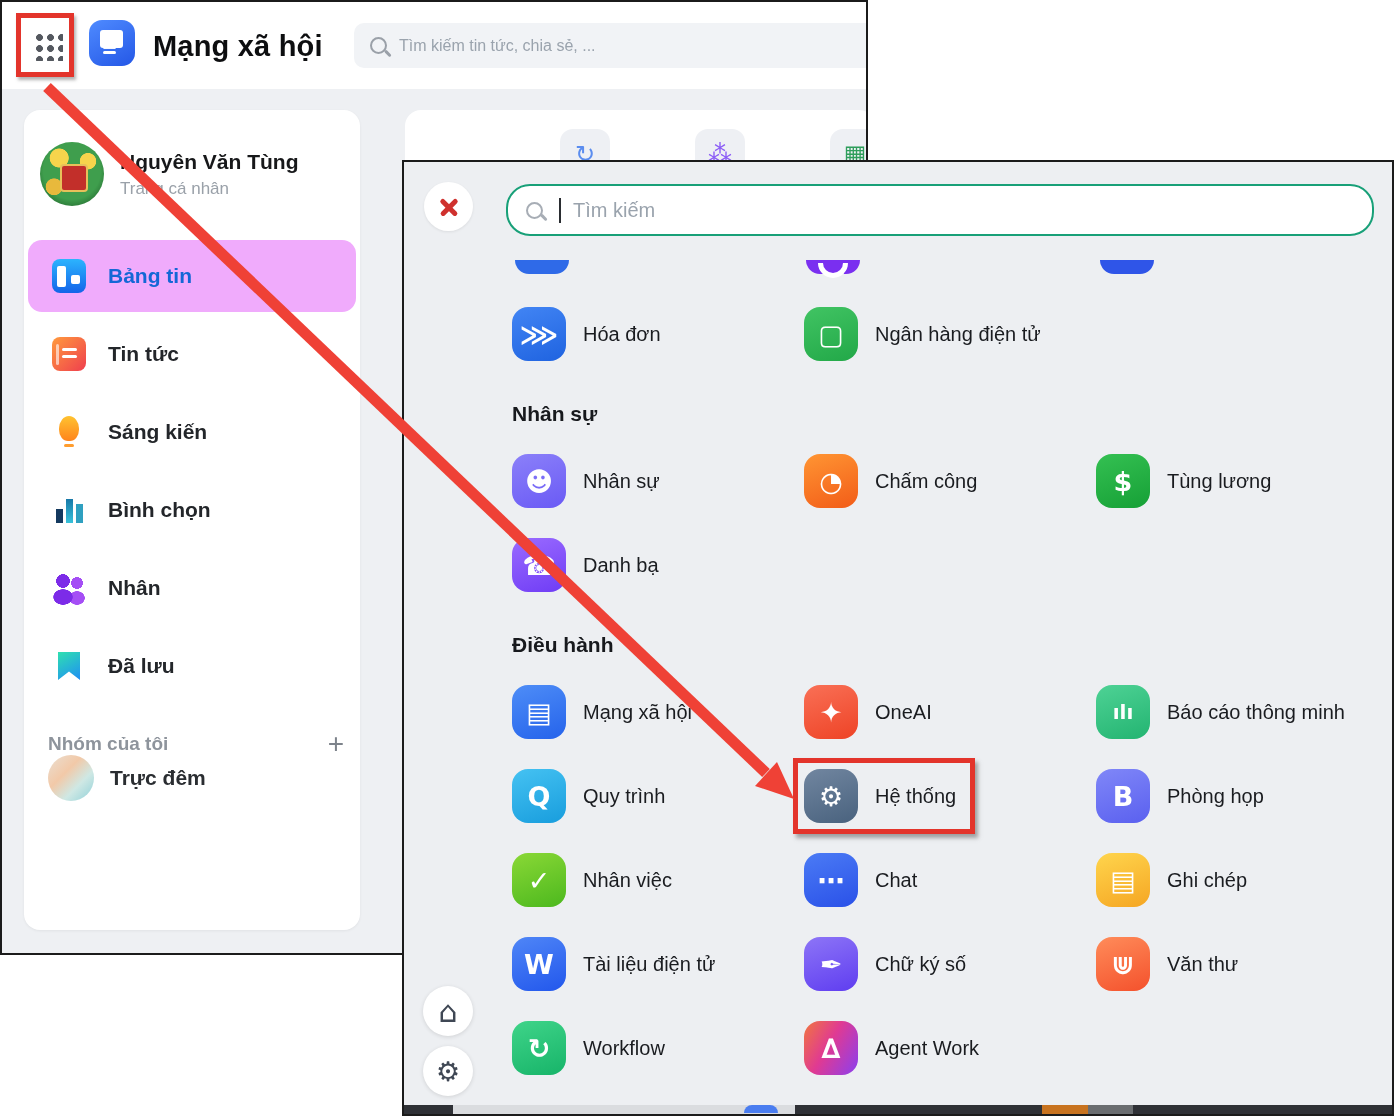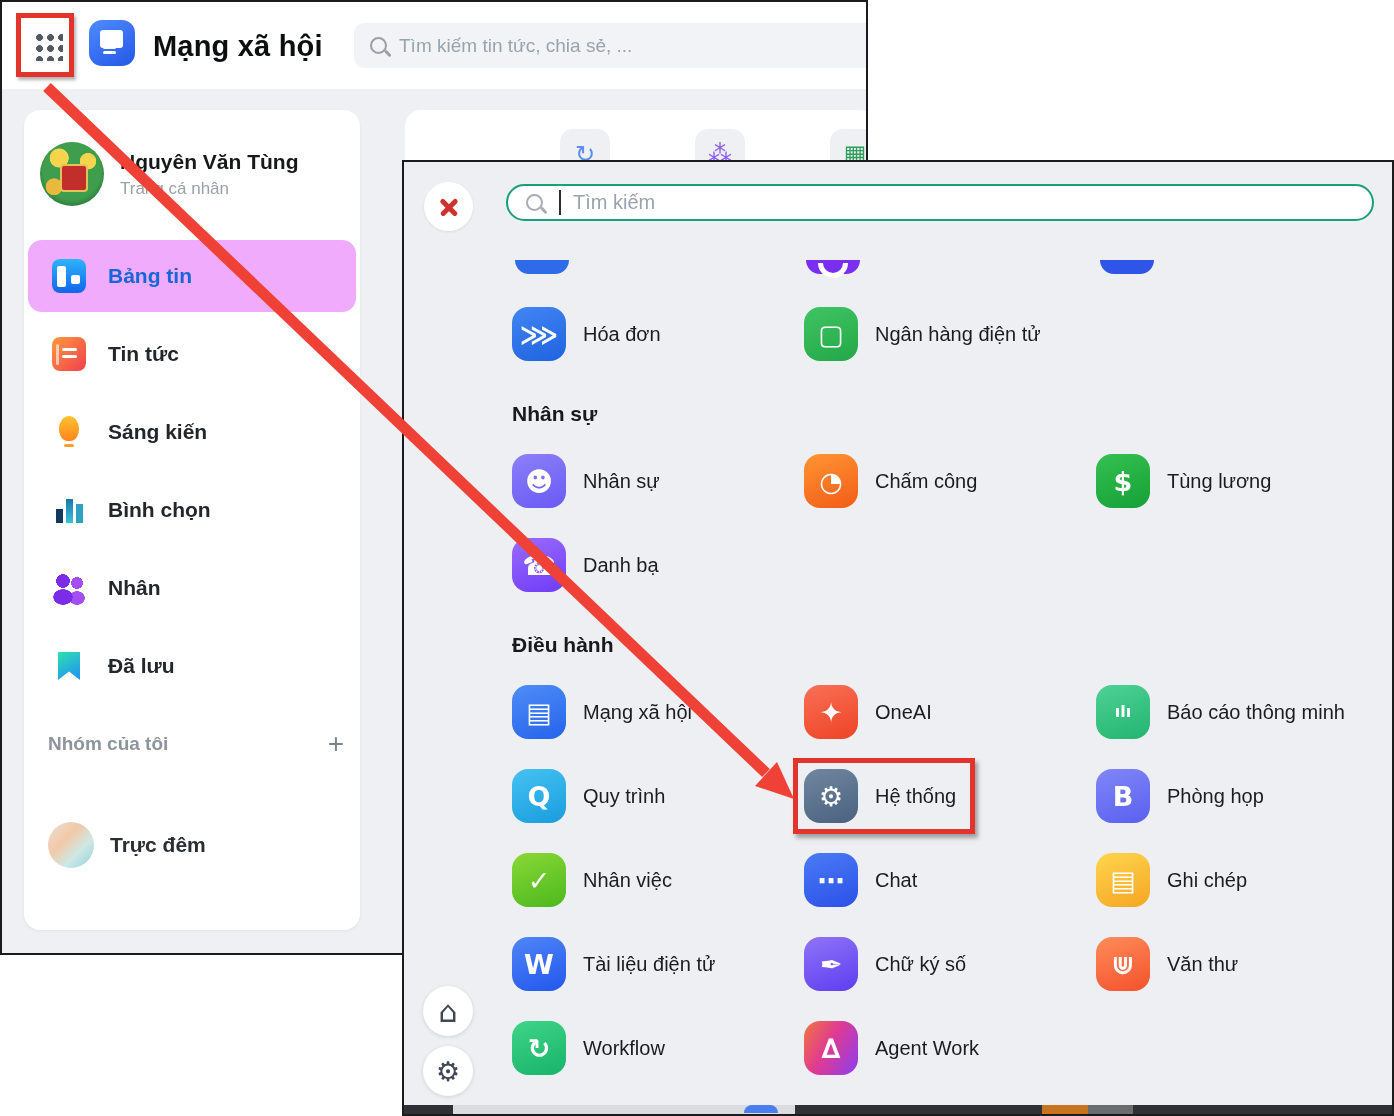--- a/index.html
+++ b/index.html
@@ -21,21 +21,21 @@
   .app-logo::before { content:""; position:absolute; left:11px; top:10px; width:23px; height:18px;
     background:#fff; border-radius:3px; }
   .app-logo::after { content:""; position:absolute; left:14px; top:31px; width:13px; height:3px;
     background:#fff; border-radius:2px; box-shadow:0 -5px 0 rgba(255,255,255,.95); }
   .mw-title { position:absolute; left:151px; top:28px; font-size:29px; font-weight:700; color:#0d0e10; letter-spacing:.2px; }
   .mw-search { position:absolute; left:352px; top:21px; width:700px; height:45px; border-radius:10px;
     background:#f1f3f6; display:flex; align-items:center; padding-left:16px; gap:12px; }
   .mag { width:17px; height:17px; border:2.5px solid #9aa0a8; border-radius:50%; position:relative; flex:none; }
   .mag::after { content:""; position:absolute; width:8px; height:2.5px; background:#9aa0a8;
     transform:rotate(45deg); right:-7px; bottom:-2px; border-radius:2px; }
-  .mw-search .ph { font-size:19px; color:#9aa3ad; }
+  .mw-search .ph { font-size:16px; color:#9aa3ad; }
 
   
   .behind-card { position:absolute; left:403px; top:108px; width:470px; height:120px;
     background:#fff; border-radius:16px 16px 0 0; }
   .tile { position:absolute; top:19px; width:50px; height:50px; border-radius:13px; background:#eef0f4;
     display:flex; align-items:center; justify-content:center; font-size:24px;
     font-family:"DejaVu Sans",sans-serif; }
 
   
   .sidebar-card { position:absolute; left:22px; top:108px; width:336px; height:820px;
@@ -95,21 +95,21 @@
   
   .launcher { position:absolute; left:402px; top:160px; width:992px; height:956px;
     border:2px solid #1b1b1b; background:#edeff2; z-index:10; overflow:hidden; }
   .close-btn { position:absolute; left:20px; top:20px; width:49px; height:49px; border-radius:50%;
     background:#fff; display:flex; align-items:center; justify-content:center; cursor:pointer;
     box-shadow:0 1px 3px rgba(0,0,0,.08); }
   .x-glyph { position:relative; width:24px; height:24px; }
   .x-glyph::before,.x-glyph::after { content:""; position:absolute; left:1px; top:10px;
     width:22px; height:4.5px; border-radius:2.5px; background:#cf312e; }
   .x-glyph::before { transform:rotate(45deg); } .x-glyph::after { transform:rotate(-45deg); }
-  .launcher-search { position:absolute; left:102px; top:22px; width:868px; height:37px;
+  .launcher-search { position:absolute; left:102px; top:22px; width:868px; height:52px;
     border:2.5px solid #18a078; border-radius:24px; background:#fff;
     display:flex; align-items:center; padding-left:18px; gap:10px; }
   .launcher-search .mag { border-color:#a7adb5; } .launcher-search .mag::after { background:#a7adb5; }
   .caret { width:2px; height:25px; background:#2a2d31; margin-left:6px; }
   .launcher-search .ph { font-size:20px; color:#9aa3ad; margin-left:2px; }
 
   .launcher-content { position:absolute; left:108px; top:86px; width:866px; }
   .sliver-row { position:relative; height:26px; margin-bottom:33px; }
   .sliver { position:absolute; bottom:0; width:54px; height:14px; border-radius:0 0 15px 15px; }
   .sliver.arc::after { content:""; display:block; margin:3px auto 0; width:20px; height:10px;
@@ -205,21 +205,21 @@
           </div>
           <div class="menu-item">
             <span class="s-icon bookmark-icon"></span>
             <span class="label">Đã lưu</span>
           </div>
         </div>
       <div class="groups-head" style="top:620px;">
         <span class="gh-label">Nhóm của tôi</span>
         <span class="gh-plus">+</span>
       </div>
-      <div class="group-row" style="top:712px;gap:16px;">
+      <div class="group-row" style="top:645px;gap:16px;">
         <div class="avatar-pastel"></div>
         <span class="label">Trực đêm</span>
       </div>
     </div>
   </div>
 
   <div class="launcher">
     <div class="close-btn">
       <span class="x-glyph"></span>
     </div>
@@ -268,21 +268,21 @@
         <div class="app-grid">
           <div class="app-item">
             <div class="app-icon" style="background: linear-gradient(160deg, rgb(78, 141, 247), rgb(37, 99, 235));">▤</div>
             <span class="app-label">Mạng xã hội</span>
           </div>
           <div class="app-item">
             <div class="app-icon" style="background: linear-gradient(160deg, rgb(249, 112, 86), rgb(238, 67, 38));">✦</div>
             <span class="app-label">OneAI</span>
           </div>
           <div class="app-item">
-            <div class="app-icon" style="background: linear-gradient(160deg, rgb(78, 210, 149), rgb(35, 180, 113)); font-size: 16px;">ılı</div>
+            <div class="app-icon" style="background: linear-gradient(160deg, rgb(78, 210, 149), rgb(35, 180, 113)); font-size: 20px;">ılı</div>
             <span class="app-label">Báo cáo thông minh</span>
           </div>
           <div class="app-item">
             <div class="app-icon" style="background: linear-gradient(160deg, rgb(69, 194, 242), rgb(24, 157, 221));">Q</div>
             <span class="app-label">Quy trình</span>
           </div>
           <div class="app-item">
             <div class="app-highlight">
               <div class="app-icon" style="background: linear-gradient(160deg, rgb(113, 134, 160), rgb(73, 98, 126));">⚙</div>
               <span class="app-label">Hệ thống</span>

